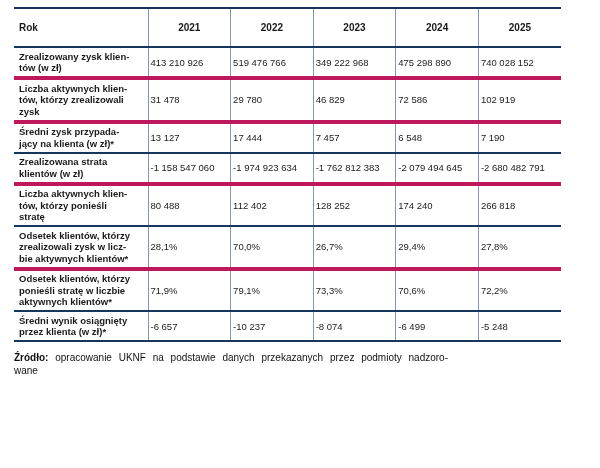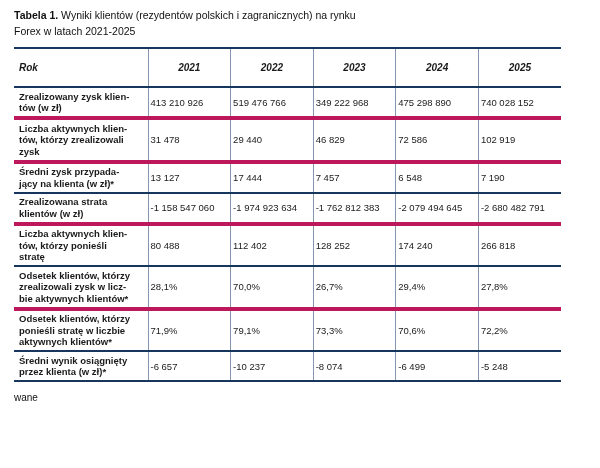--- a/index.html
+++ b/index.html
@@ -30,21 +30,20 @@
   }
   col.c-label { width: 134px; }
   col.c-year  { width: 82.6px; }
 
   thead tr { border-bottom: 2.5px solid #17365d; }
   thead th {
     font-size: 10px;
     font-weight: bold;
     padding: 13px 5px;
     vertical-align: middle;
-    font-style: italic;
   }
   thead th.rok { text-align: left; padding-left: 5px; }
   thead th.year { text-align: center; }
 
   tbody tr { border-top: 4px solid #be185d; }
   tbody tr:first-child { border-top: none; }
   tbody tr.thick { border-top: 2.5px solid #17365d; margin-top: 18px; }
 
   th + th, td + td { border-left: 1px solid #8496b0; }
 
@@ -75,22 +74,20 @@
   .note .jl { text-align: justify; text-align-last: justify; }
   .note .ll { text-align: left; }
   .src { margin-top: 9px; }
   .src b { font-weight: bold; }
 </style>
 </head>
 <body>
 
 <div class="page">
 
-  <div class="title"><b>Tabela 1.</b><span> Wyniki klientów (rezydentów polskich i zagranicznych) na rynku
-Forex w latach 2021-2025</span></div>
 
   <table class="results">
     <colgroup>
       <col class="c-label">
       <col class="c-year">
         <col class="c-year">
         <col class="c-year">
         <col class="c-year">
         <col class="c-year">
     </colgroup>
@@ -112,21 +109,21 @@
         <td class="val">519 476 766</td>
         <td class="val">349 222 968</td>
         <td class="val">475 298 890</td>
         <td class="val">740 028 152</td>
       </tr>
       <tr>
         <td class="label">Liczba aktywnych klien-
 tów, którzy zrealizowali
 zysk</td>
         <td class="val">31 478</td>
-        <td class="val">29 440</td>
+        <td class="val">29 780</td>
         <td class="val">46 829</td>
         <td class="val">72 586</td>
         <td class="val">102 919</td>
       </tr>
       <tr>
         <td class="label">Średni zysk przypada-
 jący na klienta (w zł)*</td>
         <td class="val">13 127</td>
         <td class="val">17 444</td>
         <td class="val">7 457</td>
@@ -179,16 +176,17 @@
         <td class="val">-10 237</td>
         <td class="val">-8 074</td>
         <td class="val">-6 499</td>
         <td class="val">-5 248</td>
       </tr>
     </tbody>
   </table>
 
 
   <div class="note src">
+    <div class="jl"><b>Źródło:</b><span> opracowanie UKNF na podstawie danych przekazanych przez podmioty nadzoro-</span></div>
     <div class="ll">wane</div>
   </div>
 
 </div>
 
 </body></html>

